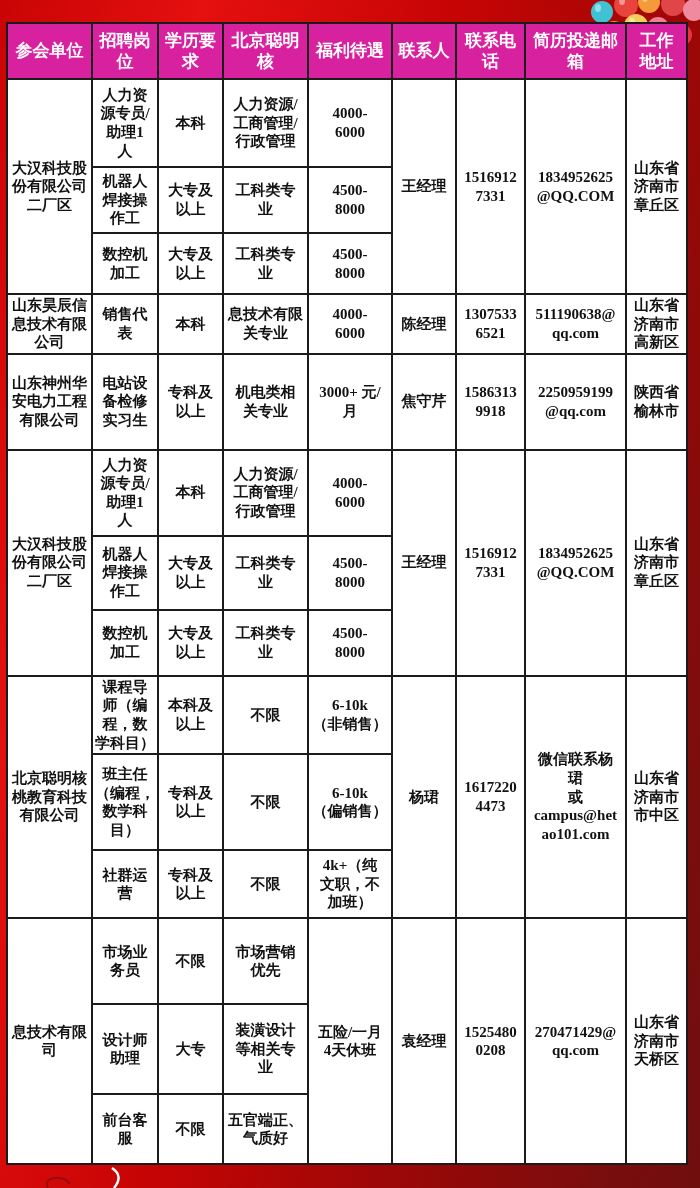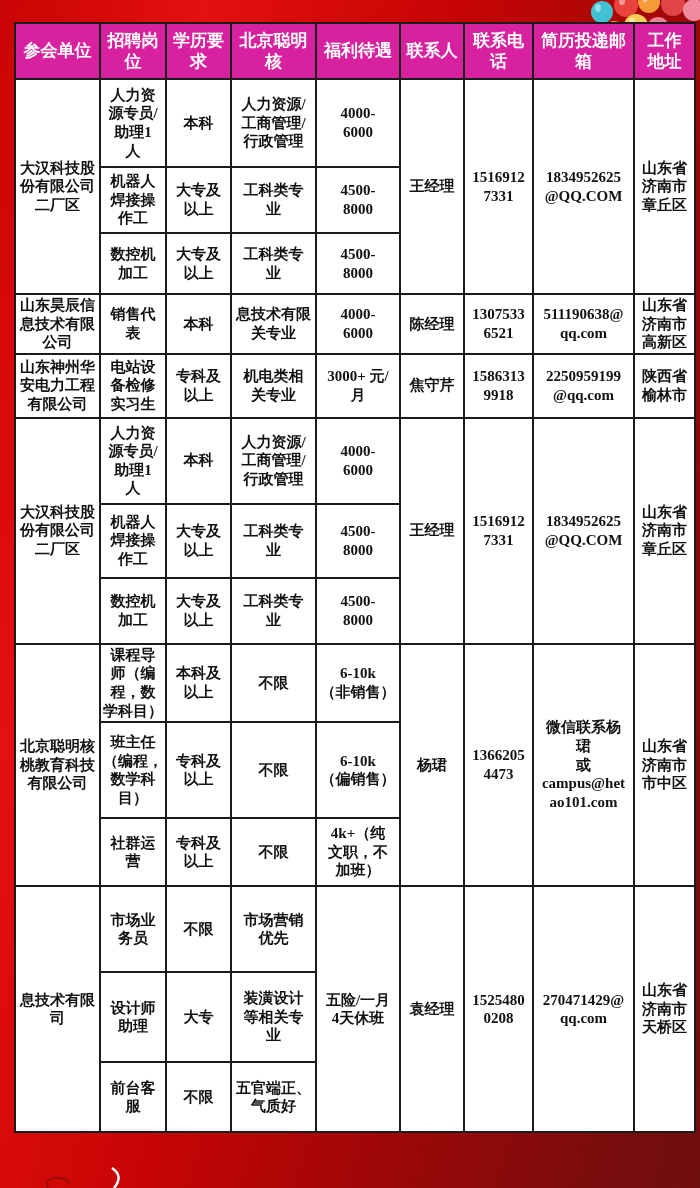--- a/index.html
+++ b/index.html
@@ -6,21 +6,21 @@
   html,body { width:700px; height:1188px; }
   body {
     position:relative;
     overflow:hidden;
     background:linear-gradient(105deg,#c90404 0%,#e51010 20%,#c70404 45%,#9e0707 68%,#7a0d0d 90%,#6f0e0e 100%);
     font-family:"Liberation Serif","DejaVu Serif",serif;
   }
   .balloons { position:absolute; top:-6px; right:-6px; width:120px; height:84px; z-index:1; }
   .bottom-decor { position:absolute; left:0; top:1138px; width:230px; height:50px; z-index:1; }
   table.jobtable {
-    position:absolute; left:14px; top:22px; width:680px; z-index:2;
+    position:absolute; left:6px; top:22px; width:680px; z-index:2;
     border-collapse:collapse; table-layout:fixed; background:#404040;padding-left:40px;
   }
   .jobtable th, .jobtable td {
     border:2px solid #1b1b1b;
     text-align:center; vertical-align:middle;
     white-space:pre-line; overflow:hidden;
     font-weight:bold; line-height:1.24; padding:1px;
   }
   .jobtable th { background:#d8219f; color:#ffffff; font-size:17px; }
   .jobtable td { background:#ffffff; color:#121212; font-size:15px; }
@@ -142,21 +142,21 @@
     <td>陈经理</td>
     <td>1307533
 6521</td>
     <td>511190638@
 qq.com</td>
     <td>山东省
 济南市
 高新区</td>
   </tr>
 
-  <tr style="height:64px">
+  <tr style="height:96px">
     <td>山东神州华
 安电力工程
 有限公司</td>
     <td>电站设
 备检修
 实习生</td>
     <td>专科及
 以上</td>
     <td>机电类相
 关专业</td>
@@ -223,21 +223,21 @@
     <td>课程导
 师（编
 程，数
 学科目）</td>
     <td>本科及
 以上</td>
     <td>不限</td>
     <td>6-10k
 （非销售）</td>
     <td rowspan="3">杨珺</td>
-    <td rowspan="3">1366205
+    <td rowspan="3">1617220
 4473</td>
     <td rowspan="3">微信联系杨
 珺
 或
 campus@het
 ao101.com</td>
     <td rowspan="3">山东省
 济南市
 市中区</td>
   </tr>

